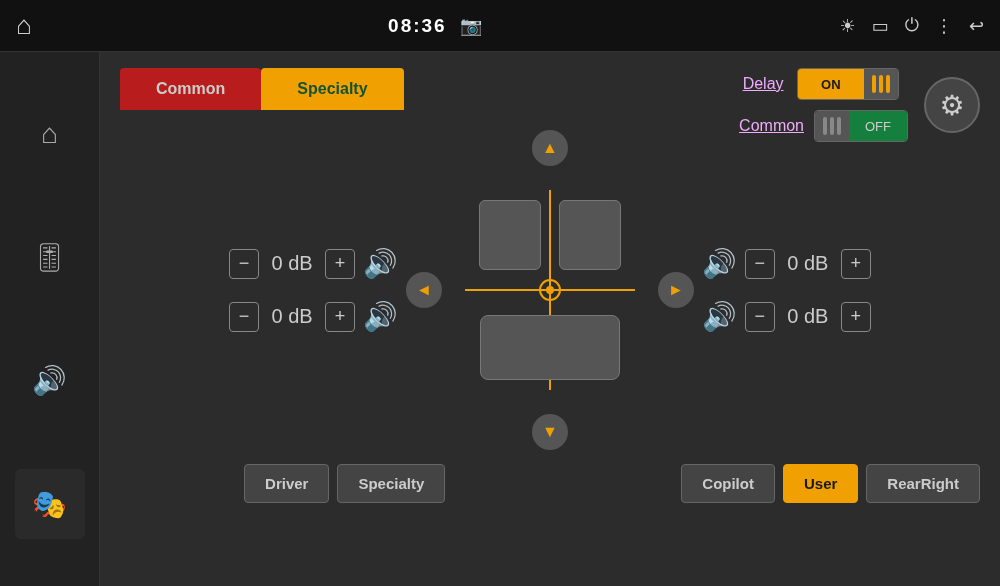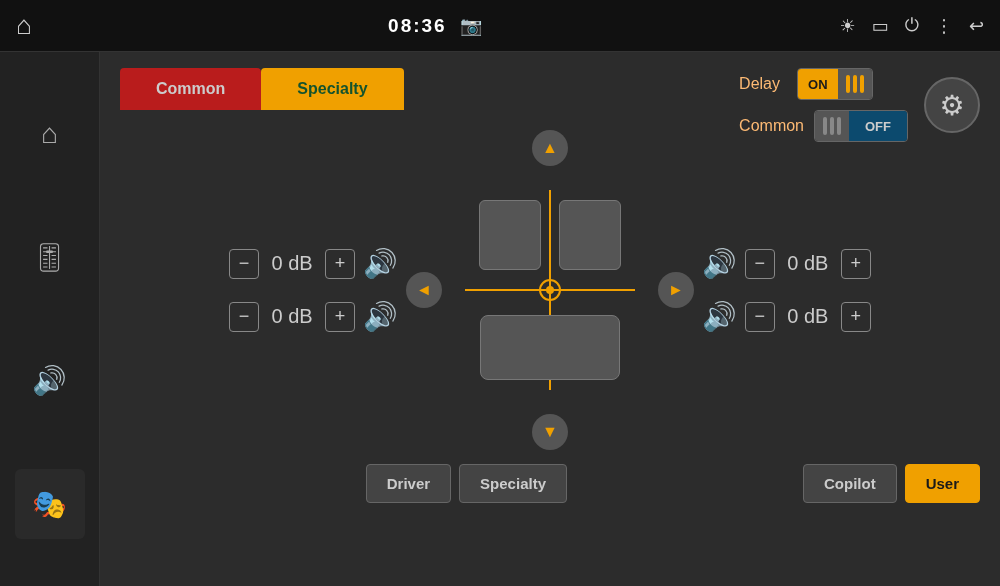--- a/index.html
+++ b/index.html
@@ -102,38 +102,39 @@
       align-items: center;
       gap: 16px;
     }
     .delay-row, .fader-row {
       display: flex;
       align-items: center;
       gap: 10px;
     }
     .control-label {
       font-size: 16px;
-      color: #fdba74;
+      color: #f0abfc;
       min-width: 48px;
-      text-align: left;
+      text-align: center;
+      text-decoration: underline;
     }
 
     
     .toggle-switch {
       display: flex;
       align-items: center;
       height: 32px;
       border-radius: 4px;
       overflow: hidden;
       border: 1px solid #666;
     }
     .toggle-on {
       background: #f0a000;
       color: #1a1a1a;
-      padding: 0 10px;
+      padding: 0 23px;
       height: 100%;
       display: flex;
       align-items: center;
       font-weight: bold;
       font-size: 13px;
     }
     .toggle-bars-active {
       background: #555;
       padding: 0 8px;
       height: 100%;
@@ -143,27 +144,27 @@
     }
     .toggle-bars-off {
       background: #555;
       padding: 0 8px;
       height: 100%;
       display: flex;
       align-items: center;
       gap: 3px;
     }
     .toggle-off {
-      background: #0c4a6e;
+      background: #15803d;
       color: #ccc;
       padding: 0 16px;
       height: 100%;
       display: flex;
       align-items: center;
-      font-weight: bold;
+      font-weight: normal;
       font-size: 13px;
     }
     .bar { width: 4px; height: 18px; background: #f0a000; border-radius: 2px; }
     .bar-gray { width: 4px; height: 18px; background: #888; border-radius: 2px; }
 
     .settings-btn {
       width: 56px;
       height: 56px;
       border-radius: 50%;
       background: #444;
@@ -505,16 +506,17 @@
       </div>
 
     </div>
 
     <div class="bottom-row">
       <button class="zone-btn">Driver</button>
       <button class="zone-btn">Specialty</button>
       <div style="width:220px;"></div>
       <button class="zone-btn">Copilot</button>
       <button class="zone-btn active">User</button>
+      <button class="zone-btn">RearRight</button>
     </div>
 
   </div>
 </div>
 
 </body></html>

